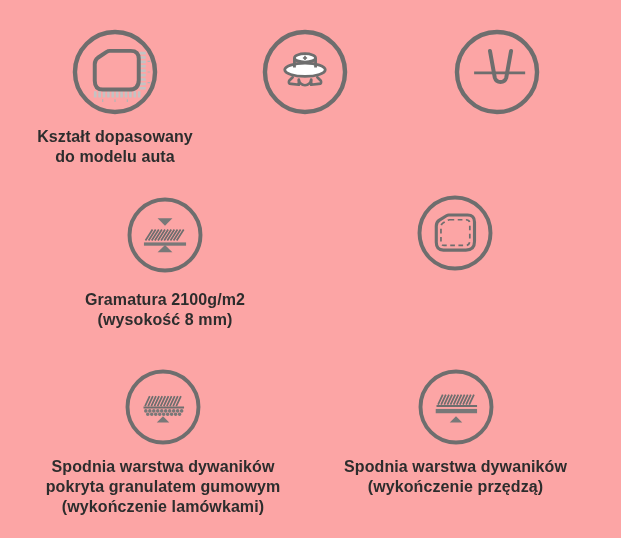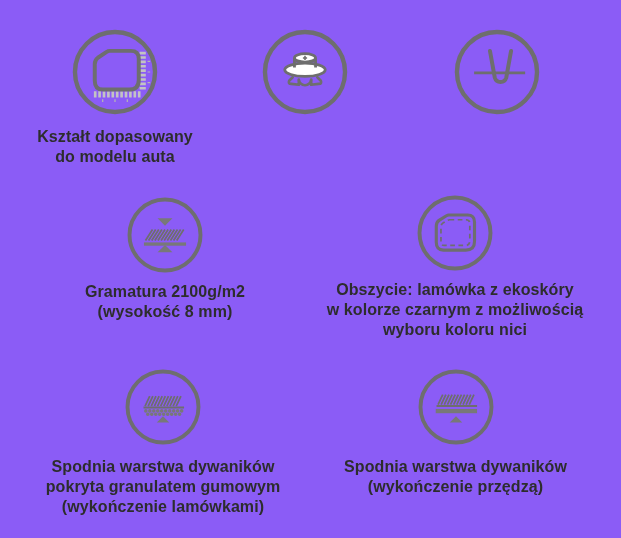--- a/index.html
+++ b/index.html
@@ -1,27 +1,27 @@
 <!DOCTYPE html>
 <html><head>
 <meta charset="utf-8">
 <style>
   html,body{margin:0;padding:0;background:#ffffff;}
   .stage{
-    position:relative;width:621px;height:538px;background:#8b5cf6;overflow:hidden;
+    position:relative;width:621px;height:538px;background:#fca5a5;overflow:hidden;
     font-family:"Liberation Sans", sans-serif;
   }
   .feature{position:absolute;margin:0;display:flex;flex-direction:column;align-items:center;}
   .icon-wrap{flex:0 0 auto;line-height:0;}
   .caption{
     margin-top:11px;text-align:center;color:#2d2d2d;
     font-size:16px;line-height:20px;font-weight:700;letter-spacing:.1px;
   }
   .caption div{white-space:nowrap;}
-  .r2 .caption{margin-top:8px;}
+  .r2 .caption{margin-top:16px;}
   svg{display:block;}
 </style>
 </head>
 <body>
 
 <div class="stage">
 
   <figure class="feature" style="left:5px;top:28px;width:220px;">
     <div class="icon-wrap">
       <svg viewBox="0 0 100 100" width="88" height="88">
@@ -83,25 +83,20 @@
   </figure>
 
   <figure class="feature r2" style="left:300px;top:194px;width:310px;">
     <div class="icon-wrap">
       <svg viewBox="0 0 100 100" width="78" height="78">
         <circle cx="50" cy="50" r="45.5" fill="none" stroke="#6e6e6e" stroke-width="5"></circle>
         <path d="M42 27 L66 27 Q75 27 75 36 L75 61 Q75 72 64 72 L35 72 Q26 72 26 62 L26 41 Q26 36 30 33.5 L39 27.9 Q40.5 27 42 27 Z" fill="none" stroke="#6e6e6e" stroke-width="4" stroke-linejoin="round"></path>
         <path d="M43 33 L64 33 Q69 33 69 38 L69 60 Q69 66 63 66 L36 66 Q32 66 32 61 L32 42 Q32 39 34.5 37.3 L41 33.6 Q42 33 43 33 Z" fill="none" stroke="#6e6e6e" stroke-width="2.2" stroke-dasharray="6 4.5" stroke-linejoin="round"></path>
       </svg>
     </div>
-    <figcaption class="caption">
-      <div>Obszycie: lamówka z ekoskóry</div>
-      <div>w kolorze czarnym z możliwością</div>
-      <div>wyboru koloru nici</div>
-    </figcaption>
   </figure>
 
   <figure class="feature" style="left:20px;top:368px;width:286px;">
     <div class="icon-wrap">
       <svg viewBox="0 0 100 100" width="78" height="78">
         <circle cx="50" cy="50" r="45.5" fill="none" stroke="#6e6e6e" stroke-width="5"></circle>
         <path d="M27 49 L33 36 M31 49 L37 36 M35 49 L41 36 M39 49 L45 36 M43 49 L49 36 M47 49 L53 36 M51 49 L57 36 M55 49 L61 36 M59 49 L65 36 M63 49 L69 36 M67 49 L73 36" stroke="#6e6e6e" stroke-width="2.2" fill="none"></path>
         <line x1="25" y1="50.7" x2="77" y2="50.7" stroke="#6e6e6e" stroke-width="2.5"></line>
         <line x1="28" y1="55" x2="74" y2="55" stroke="#787878" stroke-width="4.6" stroke-dasharray="0 5.1" stroke-linecap="round"></line>
         <line x1="30.5" y1="59.2" x2="72" y2="59.2" stroke="#787878" stroke-width="4.6" stroke-dasharray="0 5.1" stroke-linecap="round"></line>

